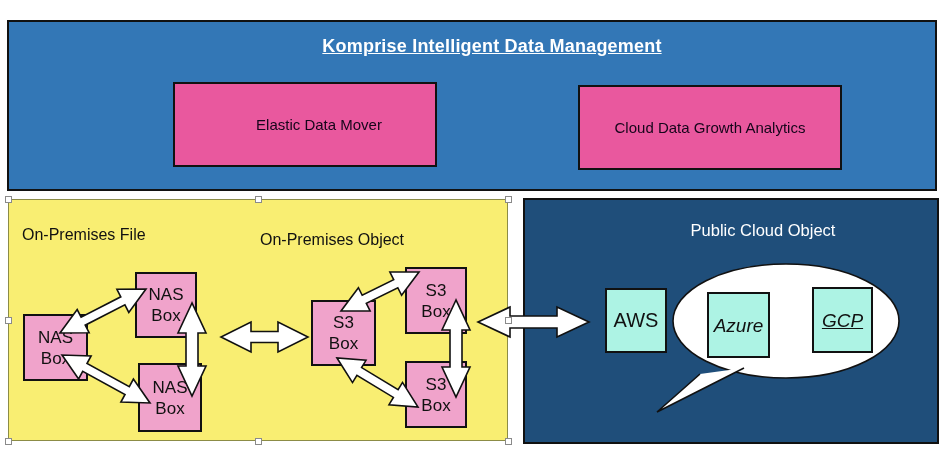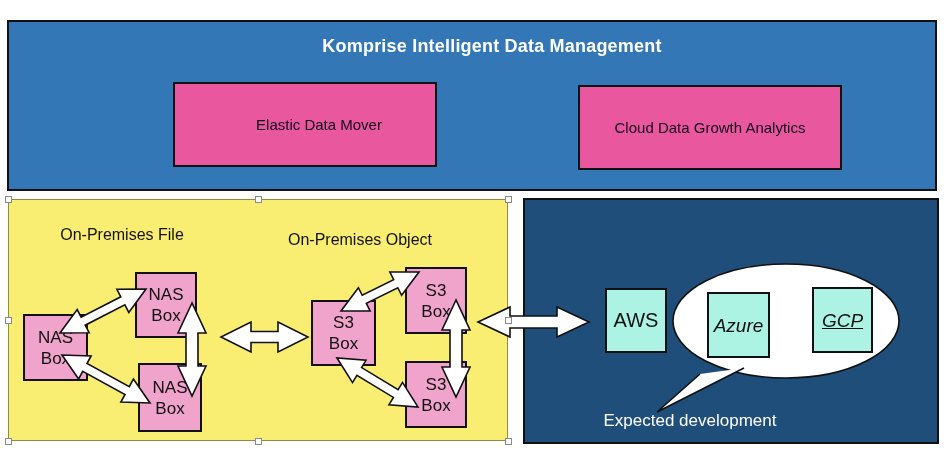--- a/index.html
+++ b/index.html
@@ -8,22 +8,22 @@
 
   
   .panel{position:absolute;box-sizing:border-box;}
   .banner{left:7px;top:20px;width:930px;height:171px;background:#3377b6;border:2px solid #111;z-index:1;}
   .yellow-panel{left:8px;top:199px;width:500px;height:242px;background:#f9ee72;border:1px solid #8c8c46;z-index:1;}
   .navy-panel{left:523px;top:198px;width:416px;height:246px;background:#1f4e7a;border:2px solid #111;z-index:1;}
 
   
   .t{position:absolute;z-index:2;}
   .banner-title{left:242px;top:36px;width:500px;text-align:center;color:#ffffff;
-                font-size:18px;font-weight:bold;letter-spacing:.2px;}
-  .yellow-title{color:#111;font-size:16px;text-align:center;width:200px;}
+                font-size:18px;font-weight:bold;letter-spacing:.2px;text-decoration:underline;}
+  .yellow-title{color:#111;font-size:16px;width:200px;}
   .op-file-title{left:22px;top:226px;}
   .op-object-title{left:260px;top:231px;}
   .cloud-title{left:663px;top:221px;width:200px;text-align:center;color:#ffffff;font-size:16.5px;}
   .annotation{left:560px;top:411px;width:260px;text-align:center;color:#ffffff;font-size:17px;z-index:5;}
 
   
   .module{position:absolute;z-index:2;background:#e9589e;border:2px solid #111;
           display:flex;align-items:center;justify-content:center;
           color:#15051a;font-size:15px;box-sizing:border-box;text-align:center;}
   .mod-edm{left:173px;top:82px;width:264px;height:85px;padding-left:28px;}
@@ -69,21 +69,21 @@
   </div>
   <div class="module mod-cdga">
     <span>Cloud Data Growth Analytics</span>
   </div>
 
   <div class="panel yellow-panel"></div>
   <div class="t yellow-title op-file-title">On-Premises File</div>
   <div class="t yellow-title op-object-title">On-Premises Object</div>
 
   <div class="panel navy-panel"></div>
-  <div class="t annotation">Expected development</div>
+  <div class="t cloud-title">Public Cloud Object</div>
 
   <svg class="layer bubble-layer">
     <ellipse class="bubble" cx="786" cy="321" rx="113" ry="57"></ellipse>
     <polygon points="700,374 657,412 744,368" fill="#ffffff" stroke="none"></polygon>
     <path d="M700,374 L657,412 L744,368" fill="none" stroke="#111" stroke-width="1.6"></path>
   </svg>
 
   <div class="node nas1">
     <span>NAS</span>
     <span>Box</span>

